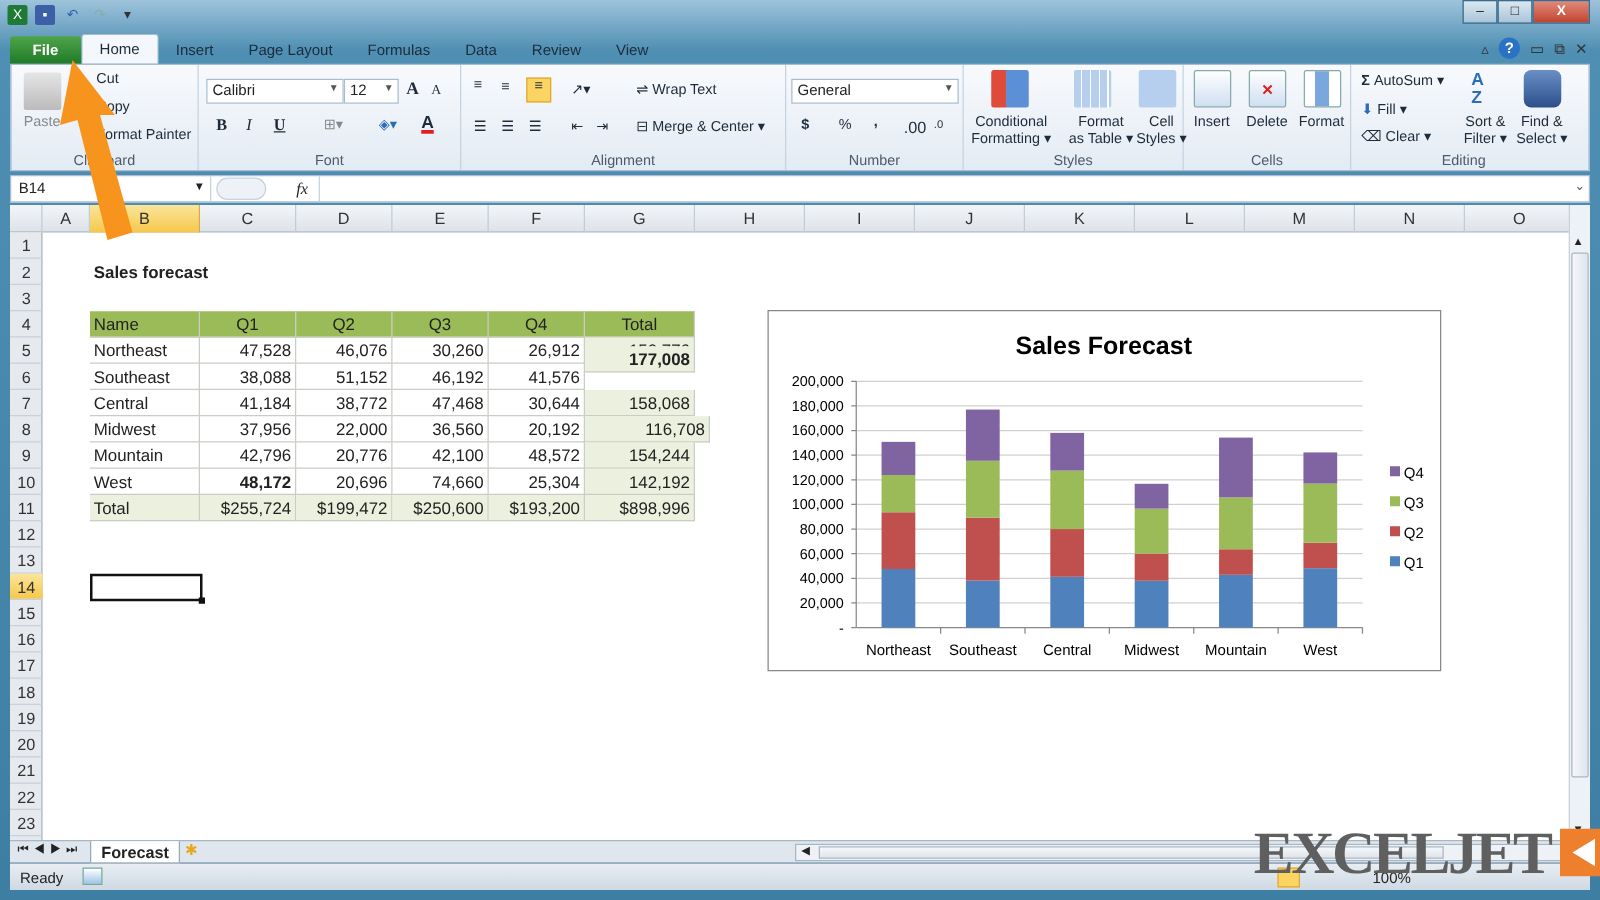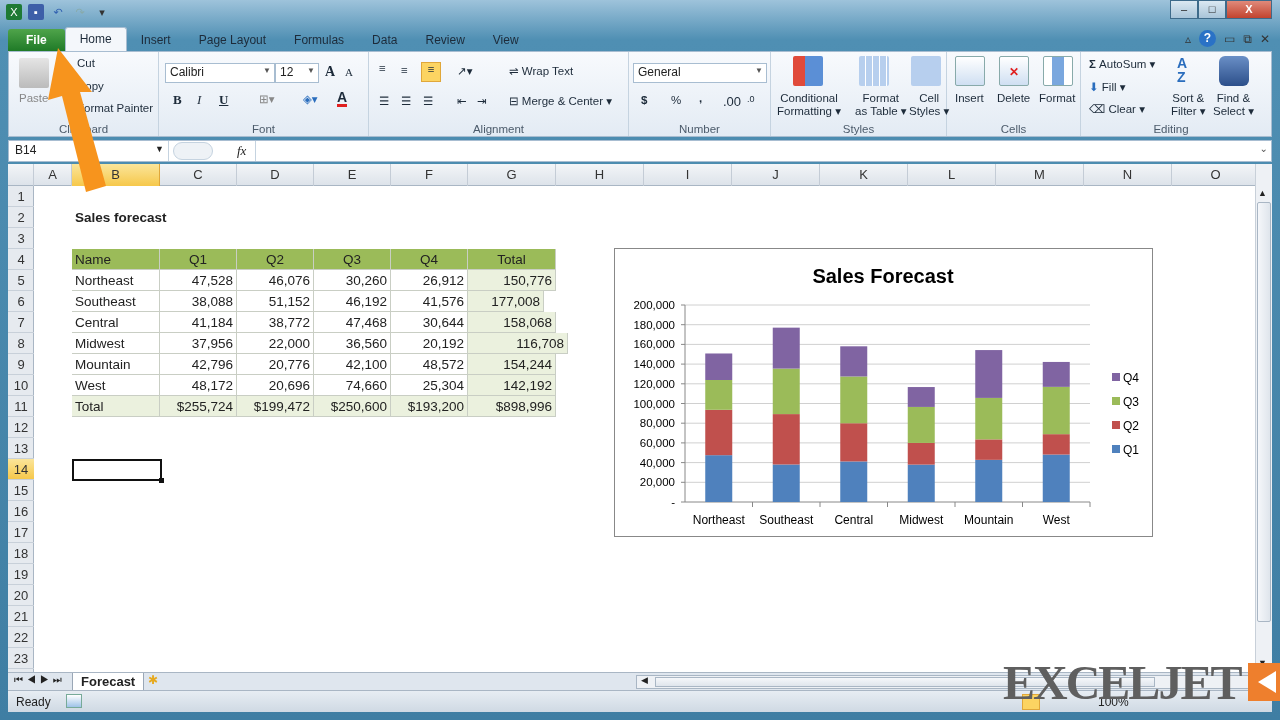--- a/index.html
+++ b/index.html
@@ -237,41 +237,41 @@
         <div class="cell r " style="left: 152px; width: 77px; top: 106px;">47,528</div>
         <div class="cell r " style="left: 229px; width: 77px; top: 106px;">46,076</div>
         <div class="cell r " style="left: 306px; width: 77px; top: 106px;">30,260</div>
         <div class="cell r " style="left: 383px; width: 77px; top: 106px;">26,912</div>
         <div class="cell r totcol" style="left: 460px; width: 88px; top: 106px;">150,776</div>
         <div class="cell " style="left: 64px; width: 88px; top: 127px;">Southeast</div>
         <div class="cell r " style="left: 152px; width: 77px; top: 127px;">38,088</div>
         <div class="cell r " style="left: 229px; width: 77px; top: 127px;">51,152</div>
         <div class="cell r " style="left: 306px; width: 77px; top: 127px;">46,192</div>
         <div class="cell r " style="left: 383px; width: 77px; top: 127px;">41,576</div>
-        <div class="cell r totcol" style="left: 460px; width: 76px; top: 127px;">177,008</div>
+        <div class="cell r totcol" style="left: 460px; width: 88px; top: 113px; font-weight: bold;">177,008</div>
         <div class="cell " style="left: 64px; width: 88px; top: 148px;">Central</div>
         <div class="cell r " style="left: 152px; width: 77px; top: 148px;">41,184</div>
         <div class="cell r " style="left: 229px; width: 77px; top: 148px;">38,772</div>
         <div class="cell r " style="left: 306px; width: 77px; top: 148px;">47,468</div>
         <div class="cell r " style="left: 383px; width: 77px; top: 148px;">30,644</div>
         <div class="cell r totcol" style="left: 460px; width: 88px; top: 148px;">158,068</div>
         <div class="cell " style="left: 64px; width: 88px; top: 169px;">Midwest</div>
         <div class="cell r " style="left: 152px; width: 77px; top: 169px;">37,956</div>
         <div class="cell r " style="left: 229px; width: 77px; top: 169px;">22,000</div>
         <div class="cell r " style="left: 306px; width: 77px; top: 169px;">36,560</div>
         <div class="cell r " style="left: 383px; width: 77px; top: 169px;">20,192</div>
         <div class="cell r totcol" style="left: 460px; width: 100px; top: 169px;">116,708</div>
         <div class="cell " style="left: 64px; width: 88px; top: 190px;">Mountain</div>
         <div class="cell r " style="left: 152px; width: 77px; top: 190px;">42,796</div>
         <div class="cell r " style="left: 229px; width: 77px; top: 190px;">20,776</div>
         <div class="cell r " style="left: 306px; width: 77px; top: 190px;">42,100</div>
         <div class="cell r " style="left: 383px; width: 77px; top: 190px;">48,572</div>
         <div class="cell r totcol" style="left: 460px; width: 88px; top: 190px;">154,244</div>
         <div class="cell " style="left: 64px; width: 88px; top: 211px;">West</div>
-        <div class="cell r " style="left: 152px; width: 77px; top: 211px;">48,172</div>
+        <div class="cell r " style="left: 152px; width: 77px; top: 211px; font-weight: bold;">48,172</div>
         <div class="cell r " style="left: 229px; width: 77px; top: 211px;">20,696</div>
         <div class="cell r " style="left: 306px; width: 77px; top: 211px;">74,660</div>
         <div class="cell r " style="left: 383px; width: 77px; top: 211px;">25,304</div>
         <div class="cell r totcol" style="left: 460px; width: 88px; top: 211px;">142,192</div>
         <div class="cell totcol " style="left: 64px; width: 88px; top: 232px;">Total</div>
         <div class="cell totcol r" style="left: 152px; width: 77px; top: 232px;">$255,724</div>
         <div class="cell totcol r" style="left: 229px; width: 77px; top: 232px;">$199,472</div>
         <div class="cell totcol r" style="left: 306px; width: 77px; top: 232px;">$250,600</div>
         <div class="cell totcol r" style="left: 383px; width: 77px; top: 232px;">$193,200</div>
         <div class="cell totcol r" style="left: 460px; width: 88px; top: 232px;">$898,996</div>

